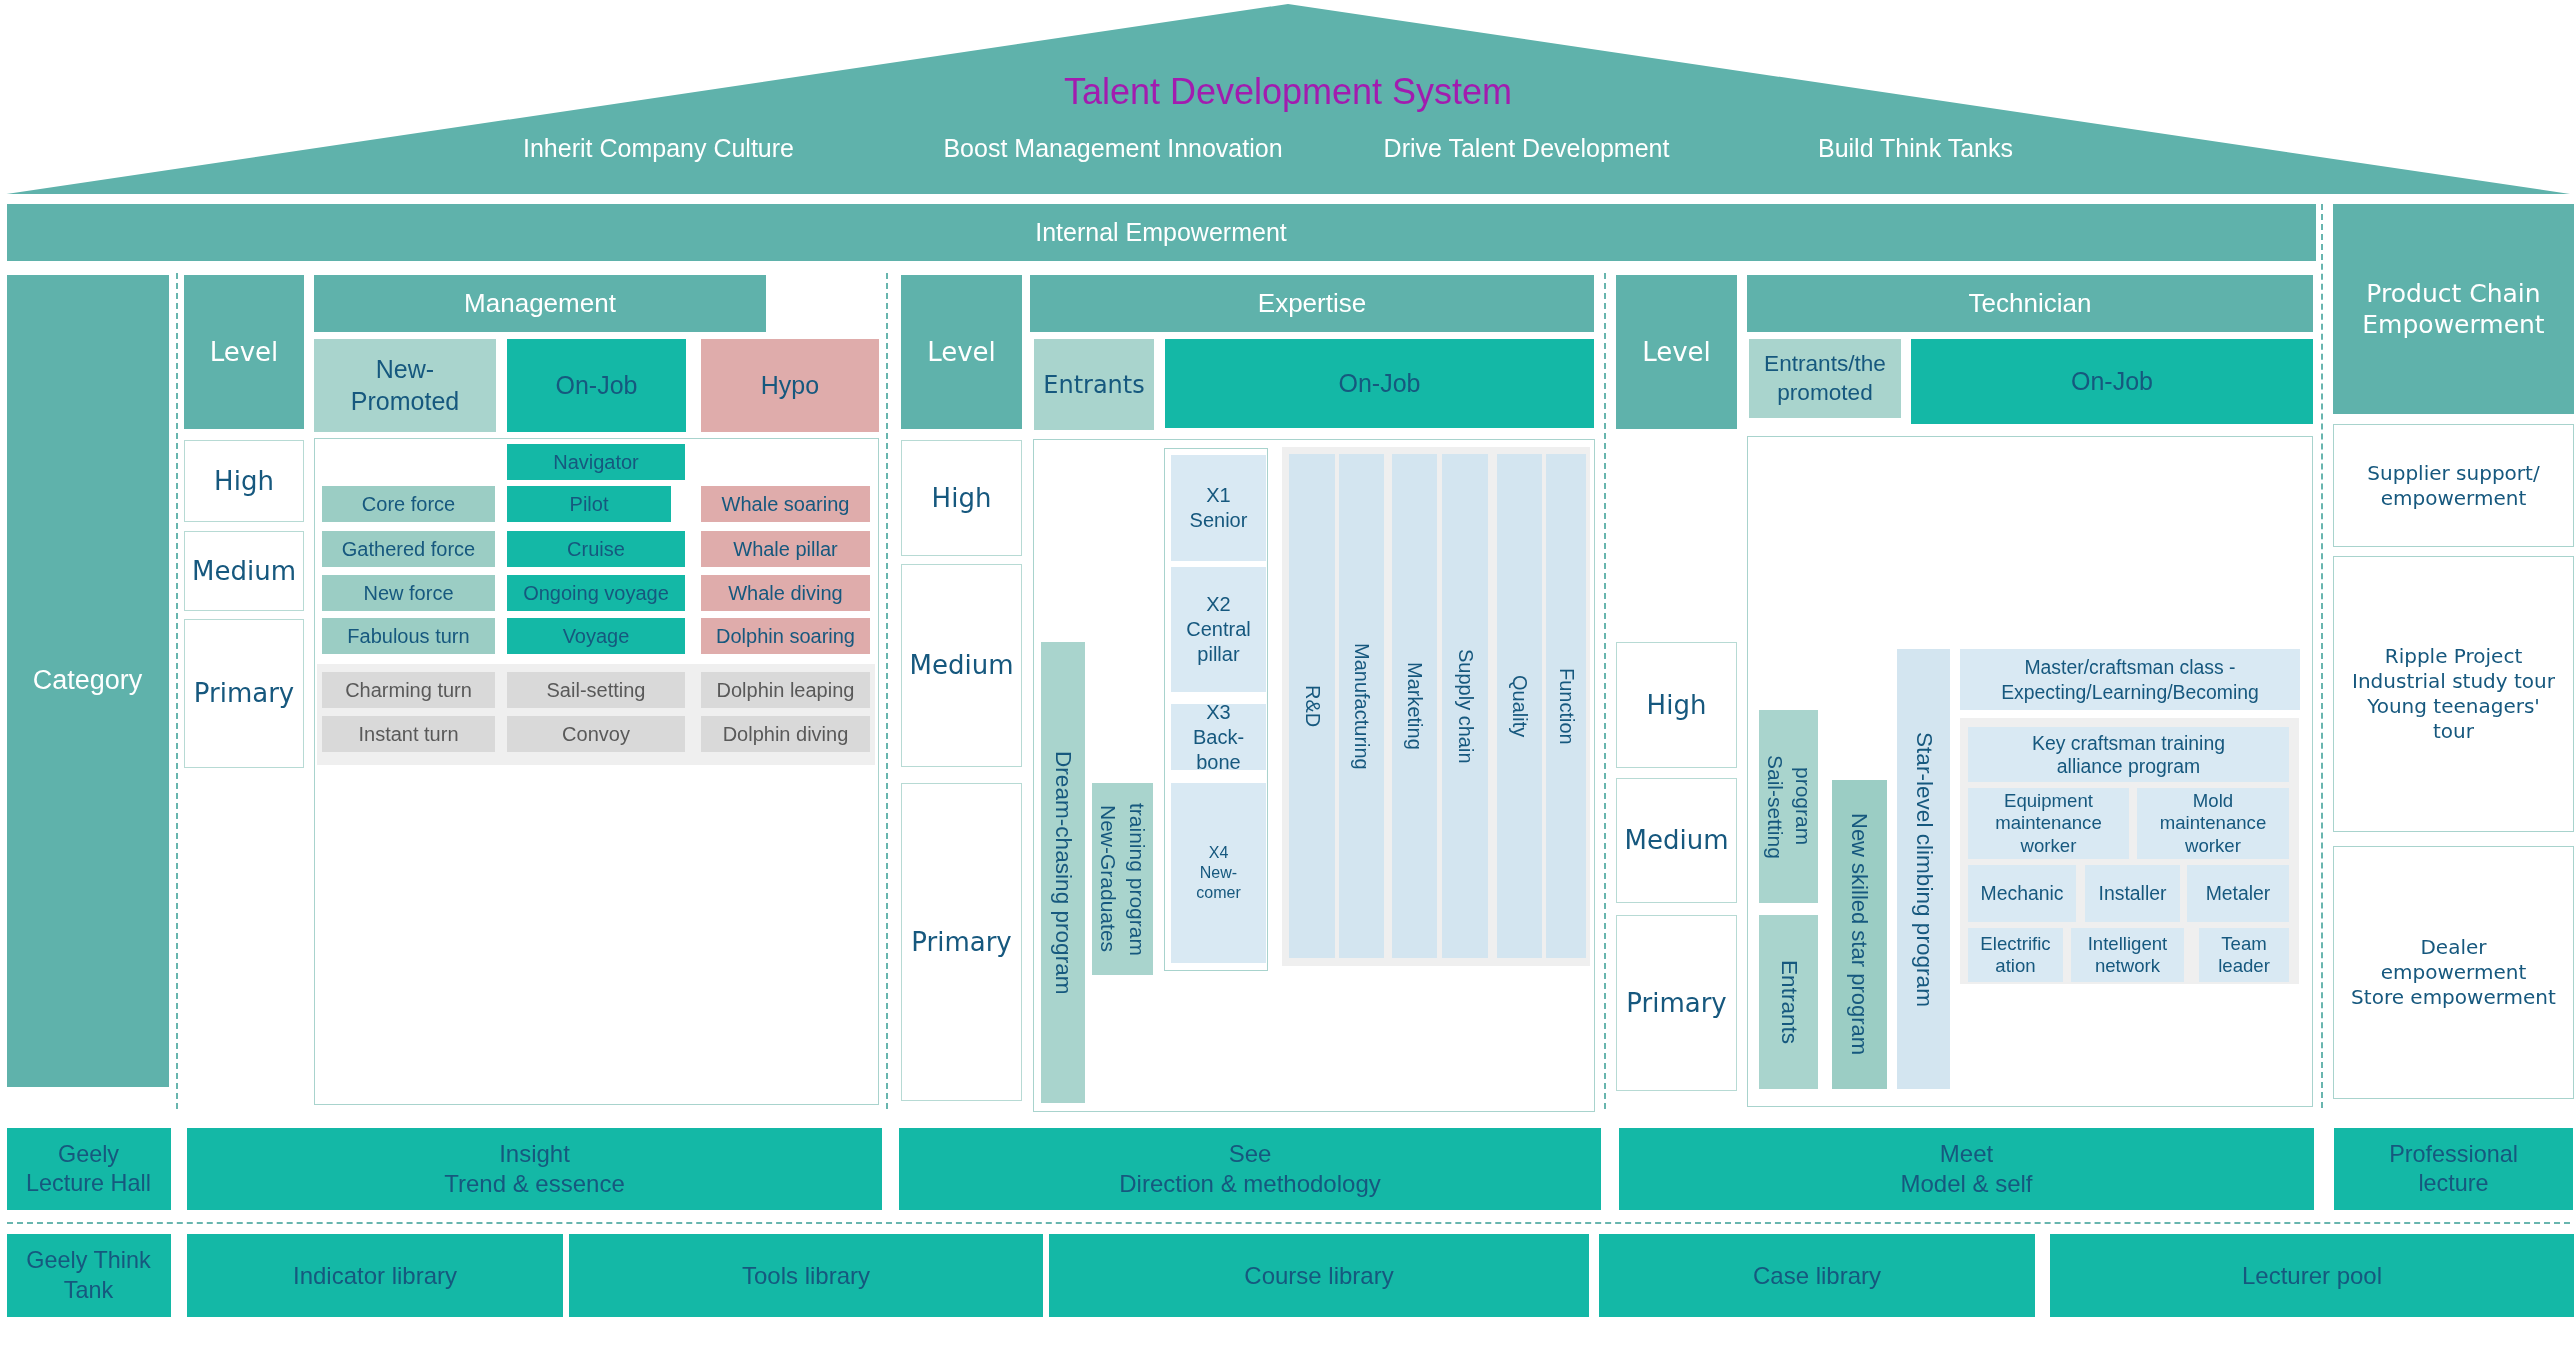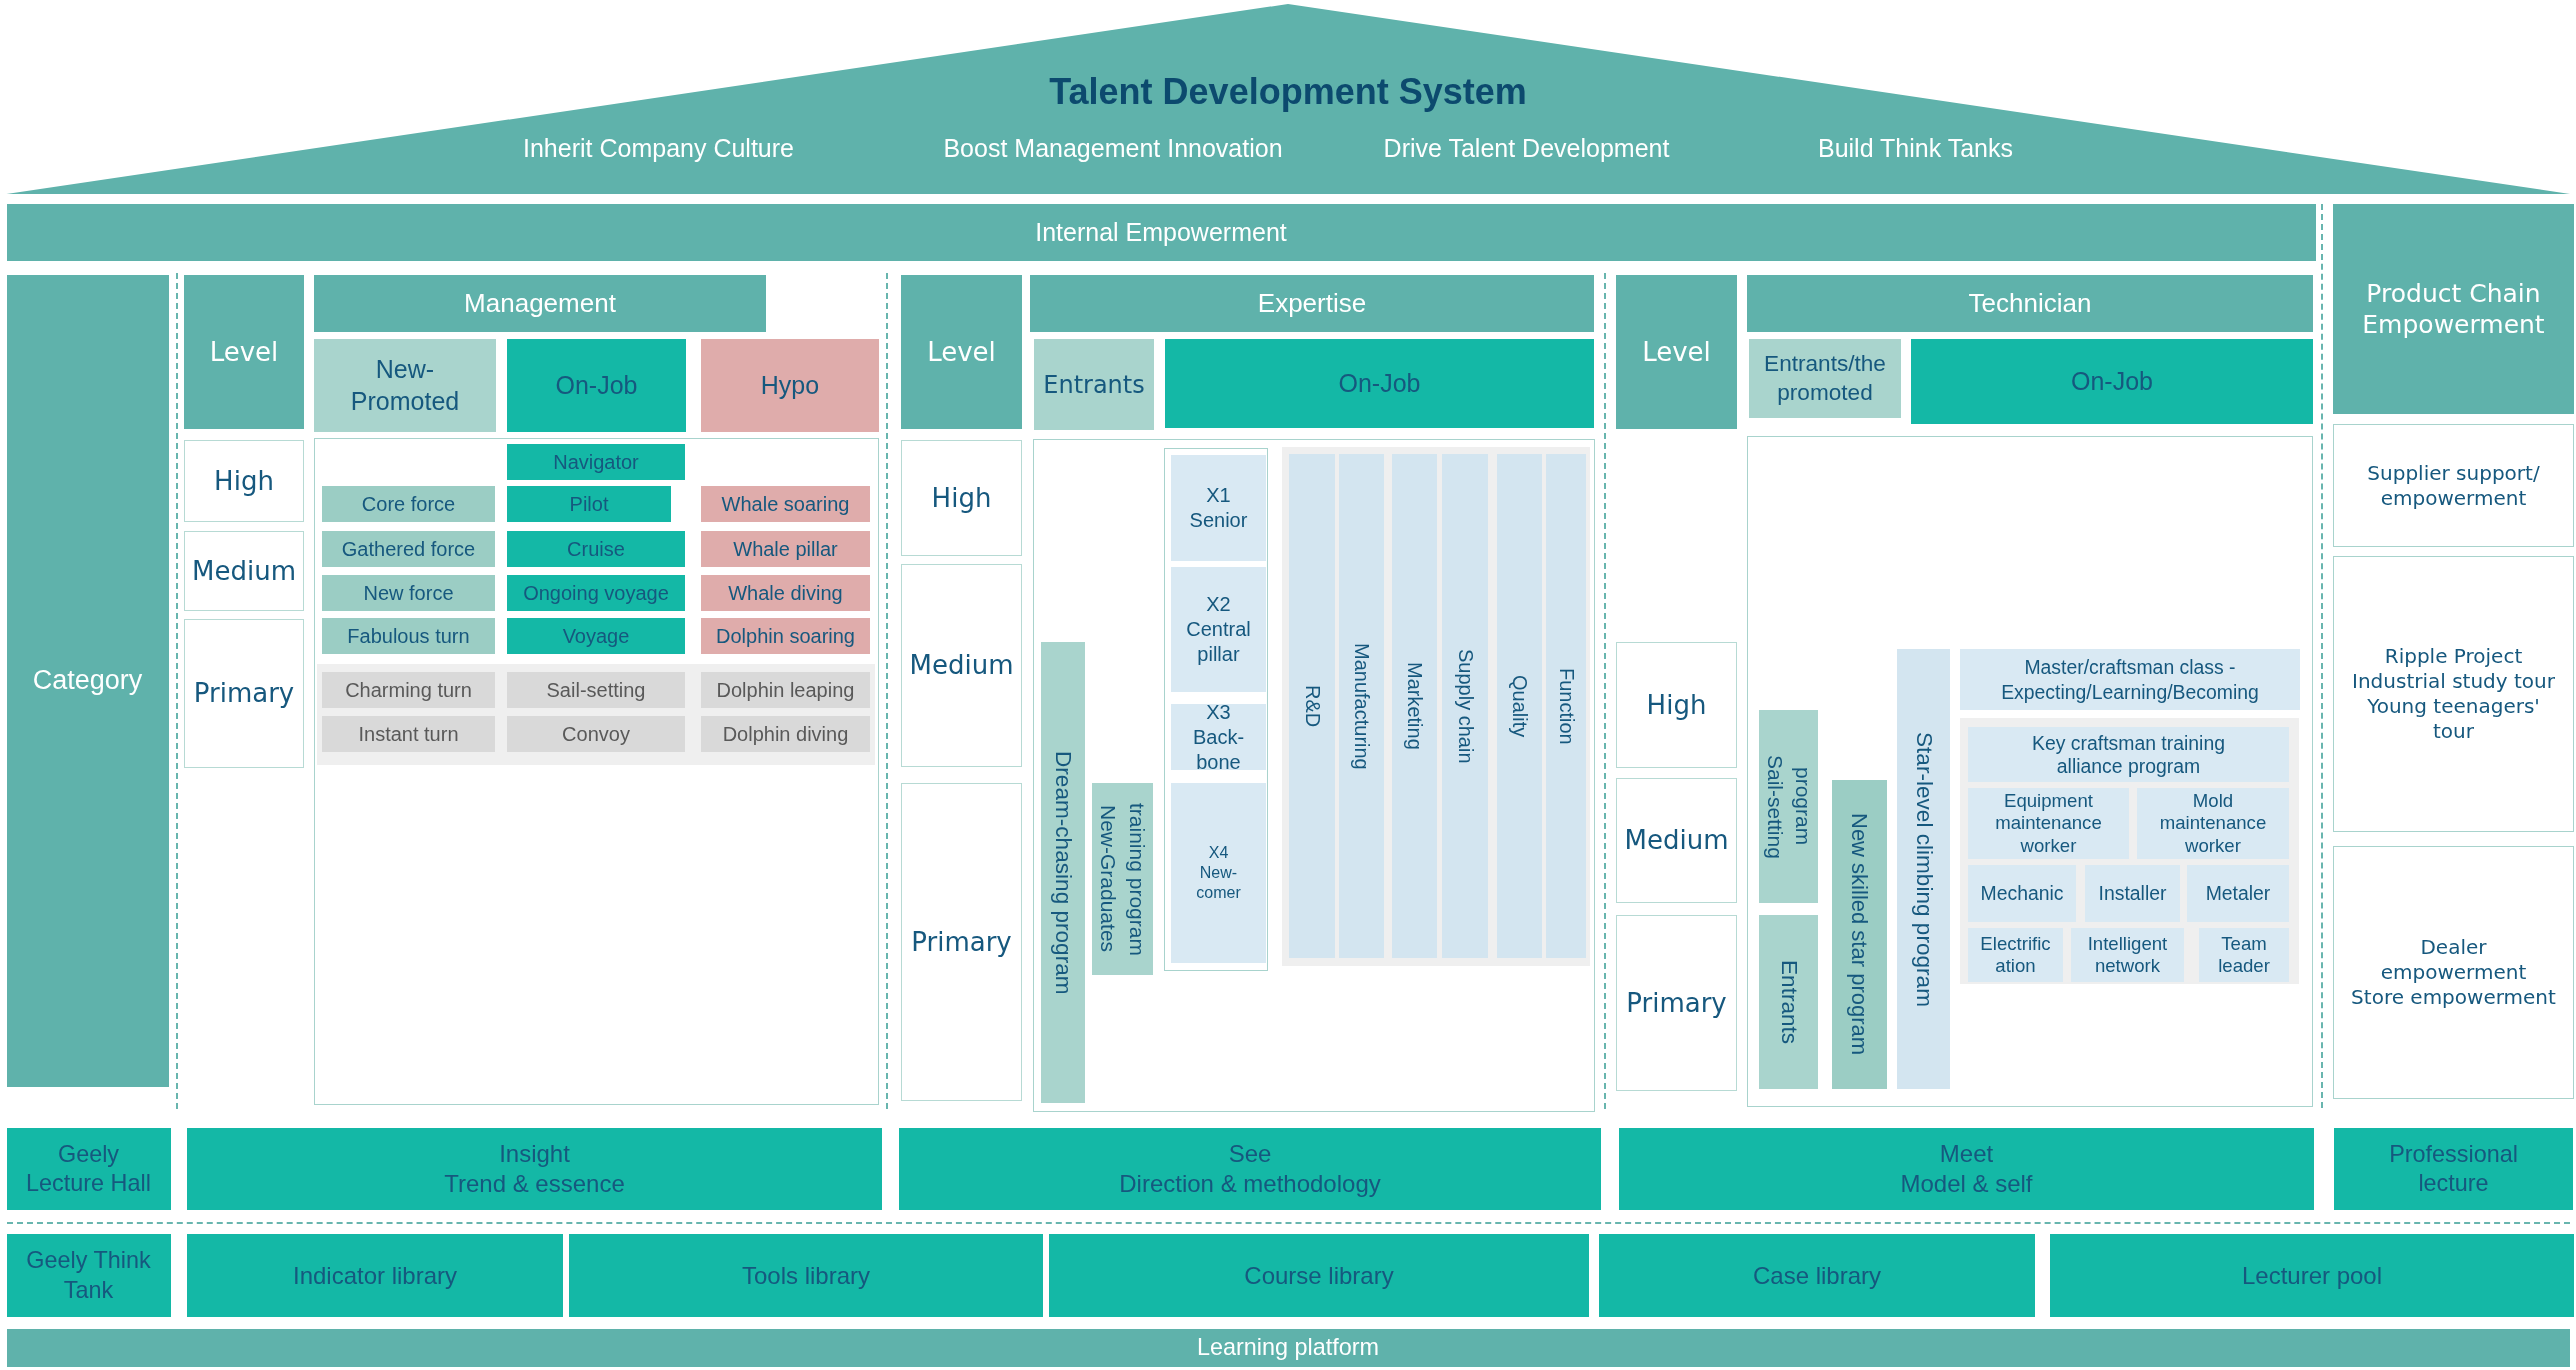--- a/index.html
+++ b/index.html
@@ -23,21 +23,21 @@
   .dashv{position:absolute;width:0;border-left:2.4px dashed #68b5ae}
   .dashh{position:absolute;height:0;border-top:2.4px dashed #68b5ae}
   .roof{position:absolute;left:0;top:0;width:2576px;height:199px;background:#5fb2ab;clip-path:polygon(6.5px 194px,1288px 4px,2570px 194px)}
 </style>
 </head>
 <body>
 
 <div id="stage">
 
   <div class="roof"></div>
-  <div class="abs" style="left:965px;top:71px;width:646px;height:40px;color:#0c4a6e;font-size:36px;font-weight:bold">Talent Development System</div>
+  <div class="abs" style="left:965px;top:71px;width:646px;height:40px;color:#a21caf;font-size:36px;font-weight:normal">Talent Development System</div>
   <div class="abs" style="left:497px;top:133px;width:323px;height:32px;color:#fff;font-size:25px">Inherit Company Culture</div>
   <div class="abs" style="left:911px;top:133px;width:404px;height:32px;color:#fff;font-size:25px">Boost Management Innovation</div>
   <div class="abs" style="left:1353px;top:133px;width:347px;height:32px;color:#fff;font-size:25px">Drive Talent Development</div>
   <div class="abs" style="left:1778px;top:133px;width:275px;height:32px;color:#fff;font-size:25px">Build Think Tanks</div>
 
   <div class="abs teal" style="left:6.5px;top:204px;width:2309px;height:57px;font-size:25px">Internal Empowerment</div>
 
   <div class="abs teal pre wide" style="left:2333px;top:204px;width:241px;height:210px;font-size:25px">Product Chain
 Empowerment</div>
   <div class="abs wb pre navy wide" style="left:2333px;top:424px;width:241px;height:123px;font-size:20px">Supplier support/
@@ -180,16 +180,15 @@
 lecture</div>
 
   <div class="abs blue navy pre" style="left:6.5px;top:1234px;width:164px;height:83px;font-size:23.4px">Geely Think
 Tank</div>
   <div class="abs blue navy" style="left:187px;top:1234px;width:376px;height:83px;font-size:24px">Indicator library</div>
   <div class="abs blue navy" style="left:569px;top:1234px;width:474px;height:83px;font-size:24px">Tools library</div>
   <div class="abs blue navy" style="left:1049px;top:1234px;width:540px;height:83px;font-size:24px">Course library</div>
   <div class="abs blue navy" style="left:1599px;top:1234px;width:436px;height:83px;font-size:24px">Case library</div>
   <div class="abs blue navy" style="left:2050px;top:1234px;width:524px;height:83px;font-size:24px">Lecturer pool</div>
 
-  <div class="abs teal" style="left:6.5px;top:1329px;width:2563px;height:38px;font-size:23.4px">Learning platform</div>
 
 </div>
 
 
 </body></html>

